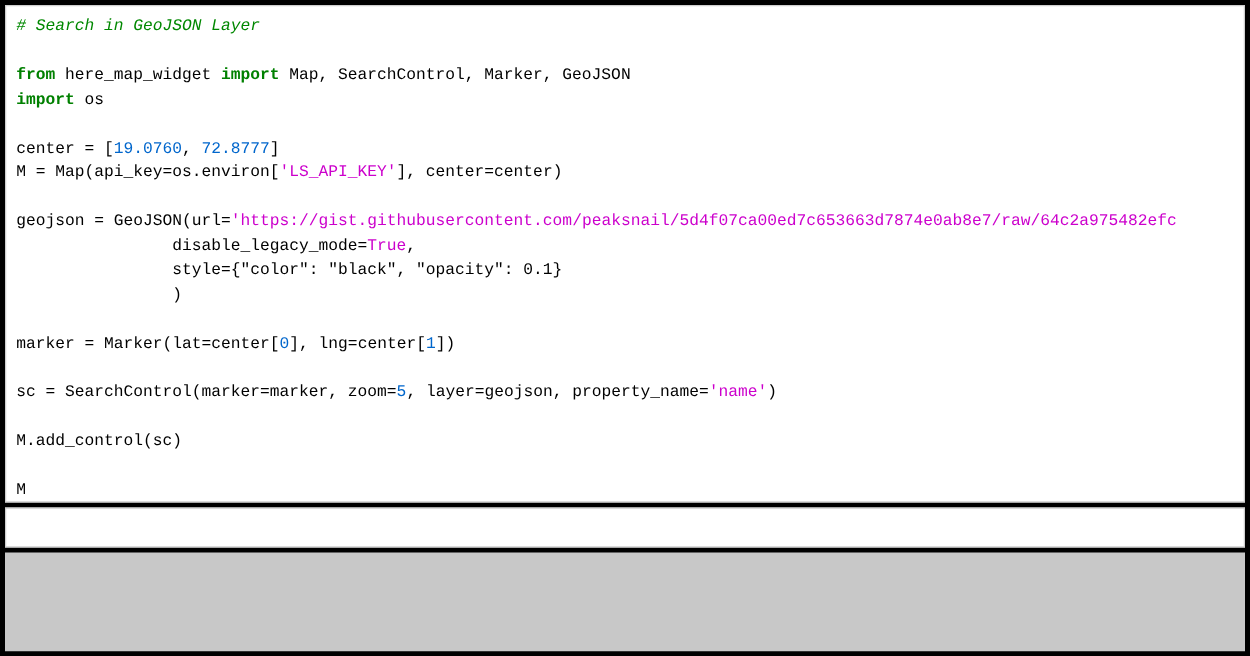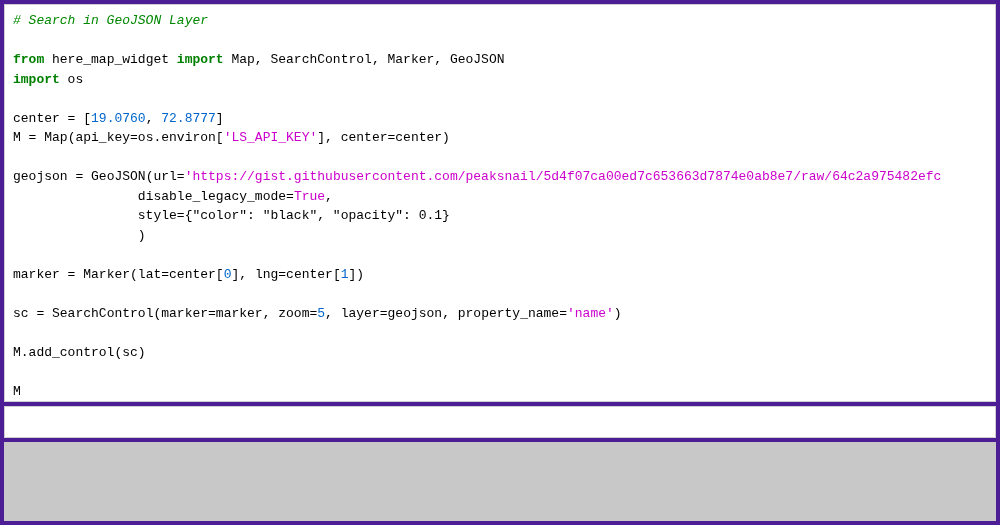--- a/index.html
+++ b/index.html
@@ -13,21 +13,21 @@
       font-family: 'Courier New', Courier, monospace;
       font-size: 13px;
       width: 1000px;
       height: 525px;
       overflow: hidden;
     }
 
     .notebook-container {
       width: 1000px;
       height: 525px;
-      background-color: #4c1d95;
+      background-color: #000000;
       display: flex;
       flex-direction: column;
       padding: 4px;
     }
 
     .cell-code {
       background-color: #ffffff;
       border: 1px solid #cfcfcf;
       margin-bottom: 4px;
       padding: 6px 8px;

